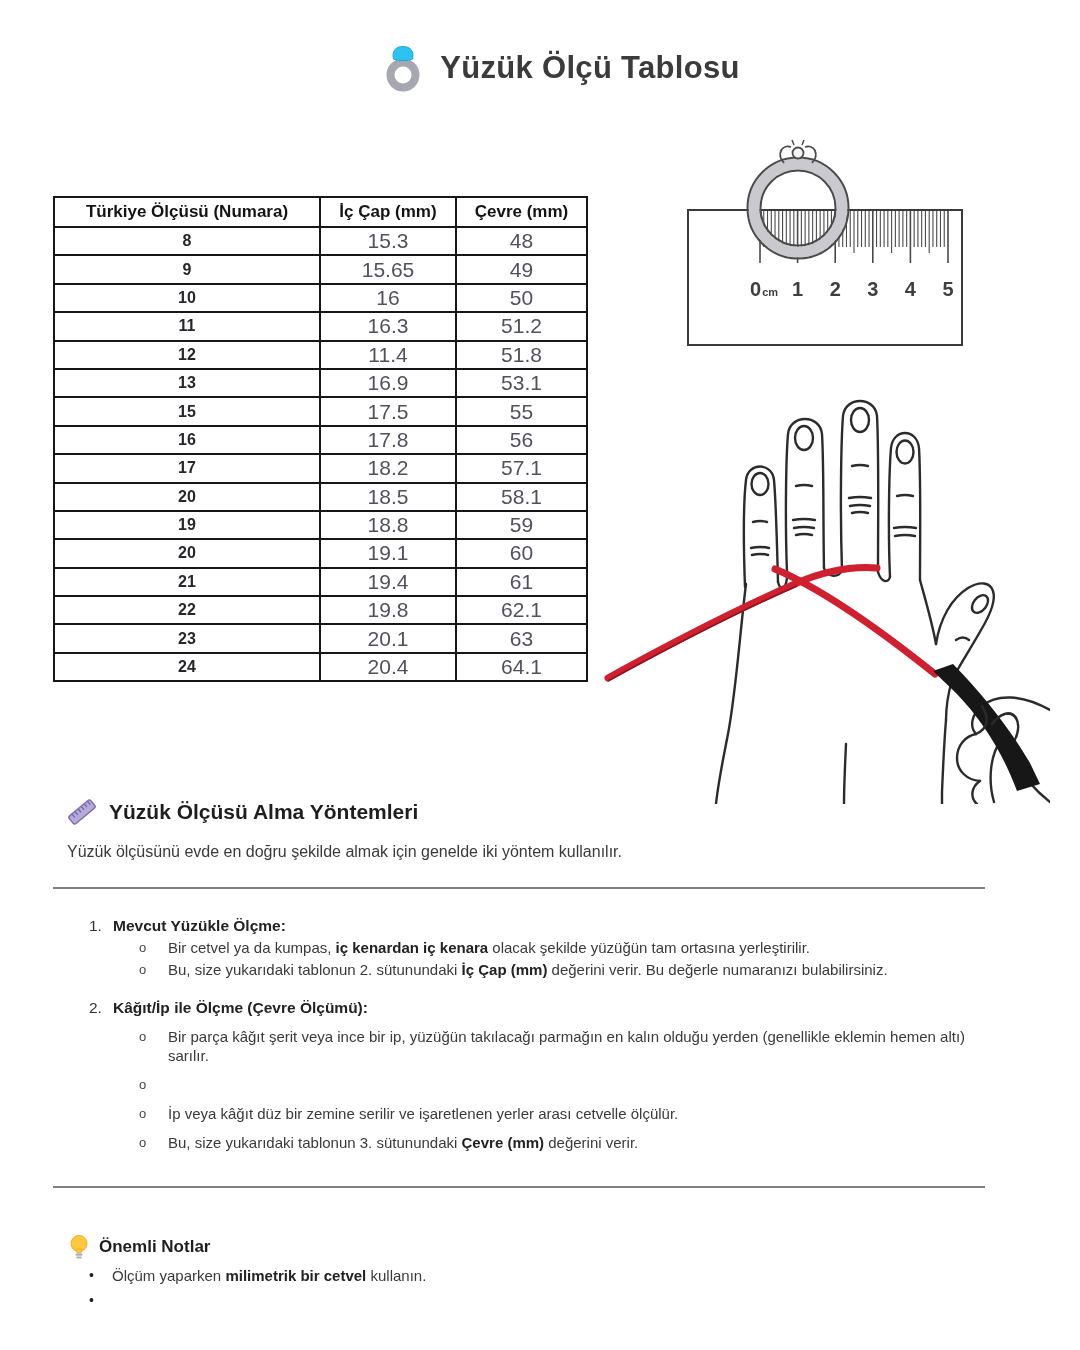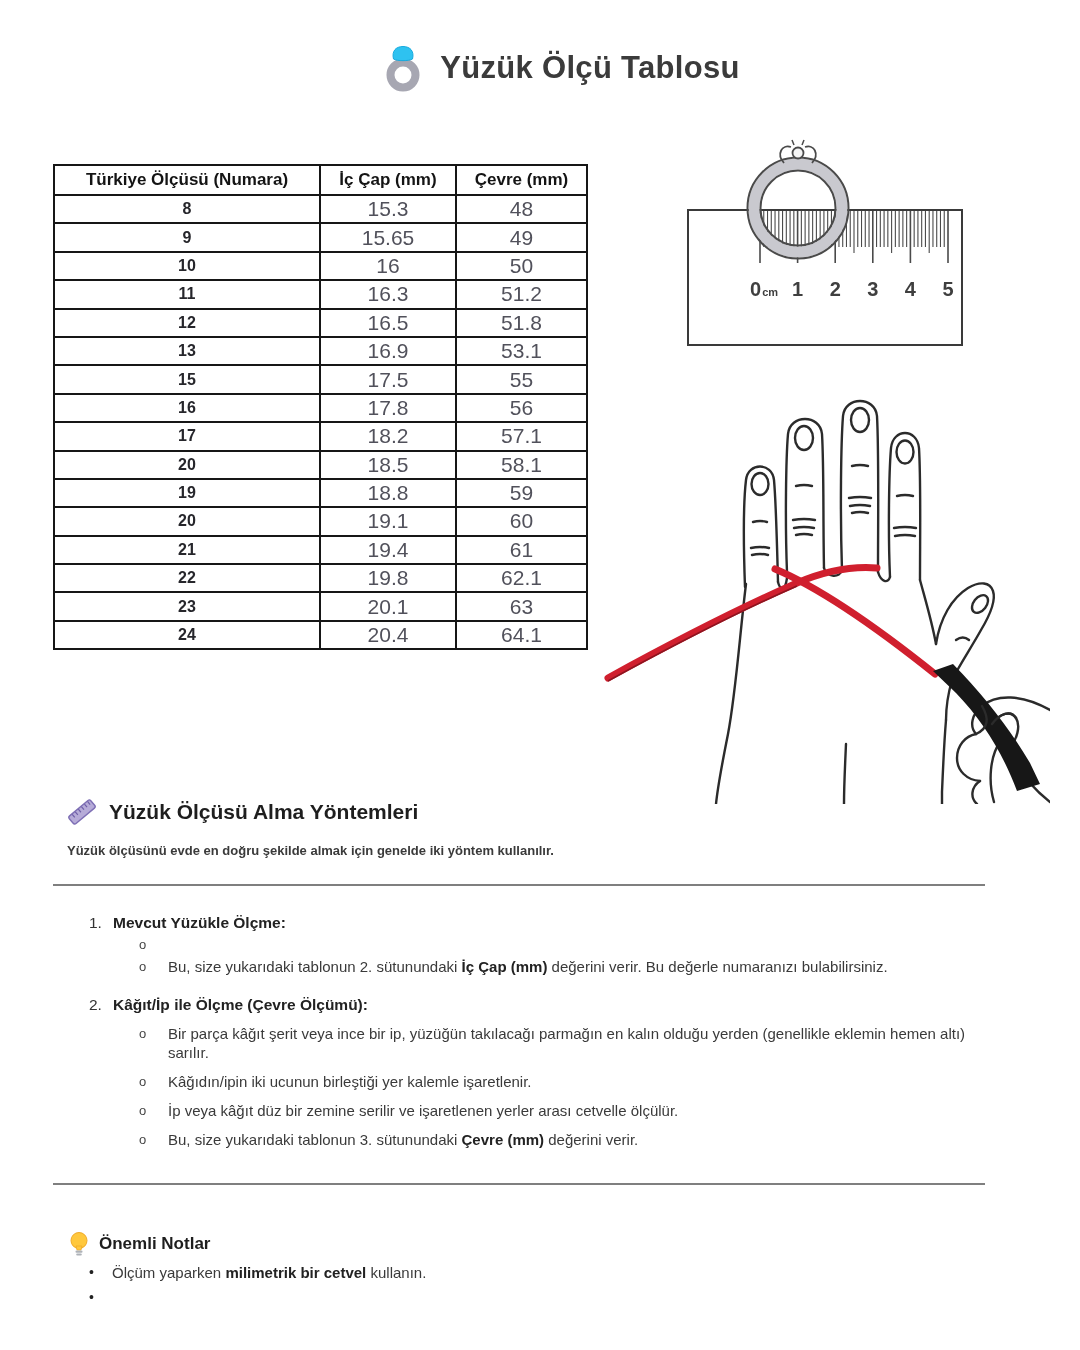--- a/index.html
+++ b/index.html
@@ -5,40 +5,40 @@
   html,body{margin:0;padding:0;background:#ffffff;}
   .page{position:relative;width:1080px;height:1350px;background:#ffffff;overflow:hidden;
         font-family:"Liberation Sans", sans-serif;color:#363636;}
 
   
   .title-row{position:absolute;top:44px;left:0;width:100%;display:flex;justify-content:center;
              align-items:center;gap:16px;padding-left:21px;}
   .title-row h1{margin:0;font-size:31px;font-weight:700;color:#3b3b3b;letter-spacing:.3px;}
 
   
-  .size-table{position:absolute;left:53px;top:164px;width:533px;border-collapse:collapse;
+  .size-table{position:absolute;left:53px;top:196px;width:533px;border-collapse:collapse;
               table-layout:fixed;background:#fff;}
   .size-table th,.size-table td{border:2.4px solid #161616;text-align:center;padding:0;
               overflow:hidden;white-space:nowrap;}
   .size-table th{height:28px;font-size:17px;font-weight:700;color:#141414;}
   .size-table td{height:26.4px;font-size:21px;color:#51515b;}
   .size-table td.c-size{font-weight:700;color:#26262b;font-size:16px;}
 
   
   .ruler-fig{position:absolute;left:678px;top:138px;width:290px;height:215px;margin:0;}
   .hand-fig{position:absolute;left:590px;top:372px;width:460px;height:432px;margin:0;}
   figure svg{display:block;width:100%;height:100%;}
 
   
   .methods{position:absolute;left:53px;top:798px;width:935px;}
   .sec-head{display:flex;align-items:center;gap:12px;margin-left:14px;}
   .sec-head h2{margin:0;font-size:21px;font-weight:700;color:#1e1e1e;}
   .notes-head{margin-top:46px;margin-left:16px;gap:10px;}
   .notes-head h3{margin:0;font-size:17px;font-weight:700;color:#1e1e1e;}
-  .intro{margin:18px 0 0 14px;font-size:13px;color:#3a3a3a;font-weight:bold;}
+  .intro{margin:18px 0 0 14px;font-size:16px;color:#3a3a3a;}
   hr.div{border:none;border-top:2px solid #7f7f7f;margin:26px 0 0 0;width:932px;}
   hr.div2{margin-top:34px;}
 
   .olist{margin-top:28px;}
   .item-head{display:flex;margin-left:36px;font-size:15.5px;font-weight:700;color:#222;}
   .item-head .num{width:24px;font-weight:400;color:#333;}
   .item2{margin-top:20px;}
   .sub{display:flex;margin-left:86px;margin-top:3px;font-size:15px;color:#3a3a3a;line-height:19px;}
   .sub .m{width:10px;margin-right:19px;font-size:13px;color:#444;flex:none;}
   .item2 .sub{margin-top:10px;}
@@ -90,21 +90,21 @@
           <td>16</td>
           <td>50</td>
         </tr>
         <tr>
           <td class="c-size">11</td>
           <td>16.3</td>
           <td>51.2</td>
         </tr>
         <tr>
           <td class="c-size">12</td>
-          <td>16.5</td>
+          <td>11.4</td>
           <td>51.8</td>
         </tr>
         <tr>
           <td class="c-size">13</td>
           <td>16.9</td>
           <td>53.1</td>
         </tr>
         <tr>
           <td class="c-size">15</td>
           <td>17.5</td>
@@ -319,39 +319,39 @@
 
     <div class="olist">
 
       <div class="item">
         <div class="item-head">
           <span class="num">1.</span>
           <span class="t">Mevcut Yüzükle Ölçme:</span>
         </div>
         <div class="sub">
           <span class="m">o</span>
+          <span class="txt"><span>Bir cetvel ya da kumpas, </span><b>iç kenardan iç kenara</b><span> olacak şekilde yüzüğün tam ortasına yerleştirilir.</span></span>
         </div>
         <div class="sub">
           <span class="m">o</span>
           <span class="txt"><span>Bu, size yukarıdaki tablonun 2. sütunundaki </span><b>İç Çap (mm)</b><span> değerini verir. Bu değerle numaranızı bulabilirsiniz.</span></span>
         </div>
       </div>
 
       <div class="item item2">
         <div class="item-head">
           <span class="num">2.</span>
           <span class="t">Kâğıt/İp ile Ölçme (Çevre Ölçümü):</span>
         </div>
         <div class="sub">
           <span class="m">o</span>
           <span class="txt"><span>Bir parça kâğıt şerit veya ince bir ip, yüzüğün takılacağı parmağın en kalın olduğu yerden (genellikle eklemin hemen altı) sarılır.</span><b></b><span></span></span>
         </div>
         <div class="sub">
           <span class="m">o</span>
-          <span class="txt"><span>Kâğıdın/ipin iki ucunun birleştiği yer kalemle işaretlenir.</span><b></b><span></span></span>
         </div>
         <div class="sub">
           <span class="m">o</span>
           <span class="txt"><span>İp veya kâğıt düz bir zemine serilir ve işaretlenen yerler arası cetvelle ölçülür.</span><b></b><span></span></span>
         </div>
         <div class="sub">
           <span class="m">o</span>
           <span class="txt"><span>Bu, size yukarıdaki tablonun 3. sütunundaki </span><b>Çevre (mm)</b><span> değerini verir.</span></span>
         </div>
       </div>

